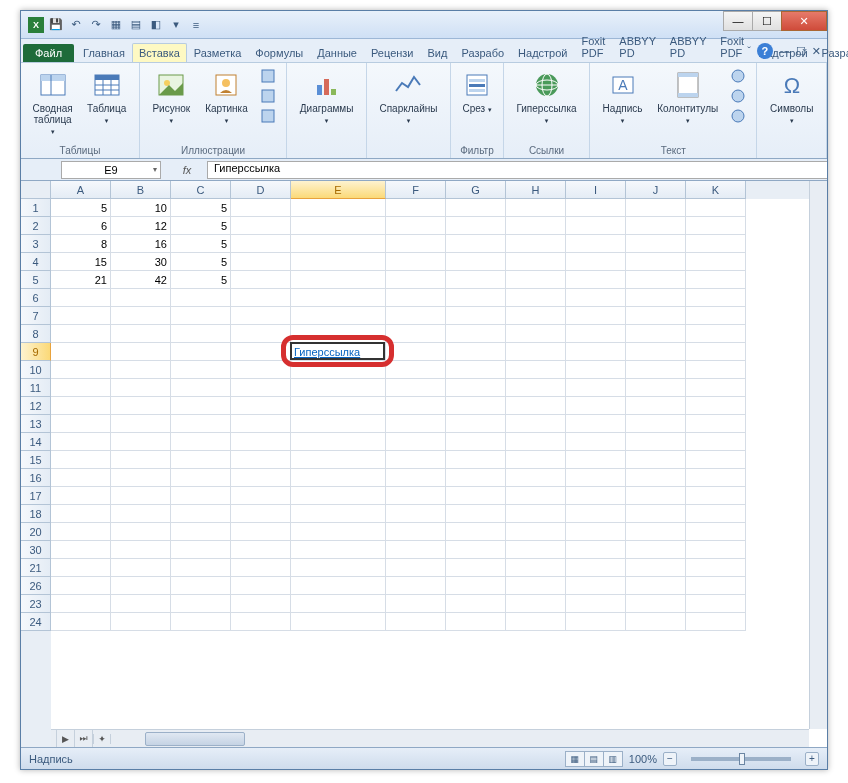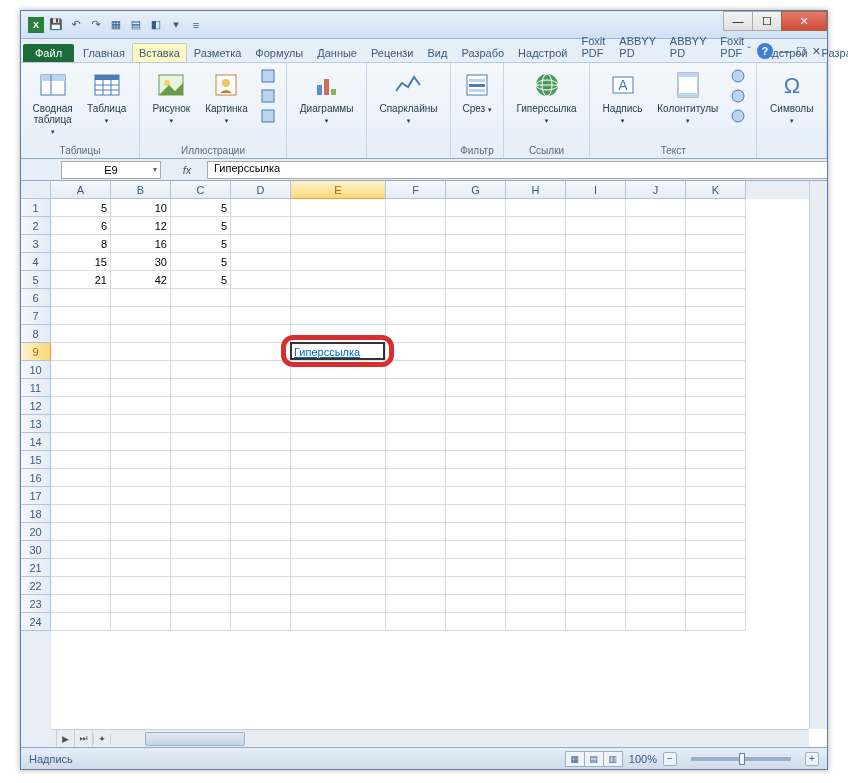--- a/index.html
+++ b/index.html
@@ -341,21 +341,21 @@
         <div class="row-h">12</div>
         <div class="row-h">13</div>
         <div class="row-h">14</div>
         <div class="row-h">15</div>
         <div class="row-h">16</div>
         <div class="row-h">17</div>
         <div class="row-h">18</div>
         <div class="row-h">20</div>
         <div class="row-h">30</div>
         <div class="row-h">21</div>
-        <div class="row-h">22</div>
+        <div class="row-h">26</div>
         <div class="row-h">23</div>
         <div class="row-h">24</div>
       </div>
     <div class="cells" id="cells-host">
         <div class="cell-row">
           <div class="cell" style="width: 60px;">5</div>
           <div class="cell" style="width: 60px;">10</div>
           <div class="cell" style="width: 60px;">5</div>
           <div class="cell" style="width: 60px;"></div>
           <div class="cell" style="width: 95px;"></div>

